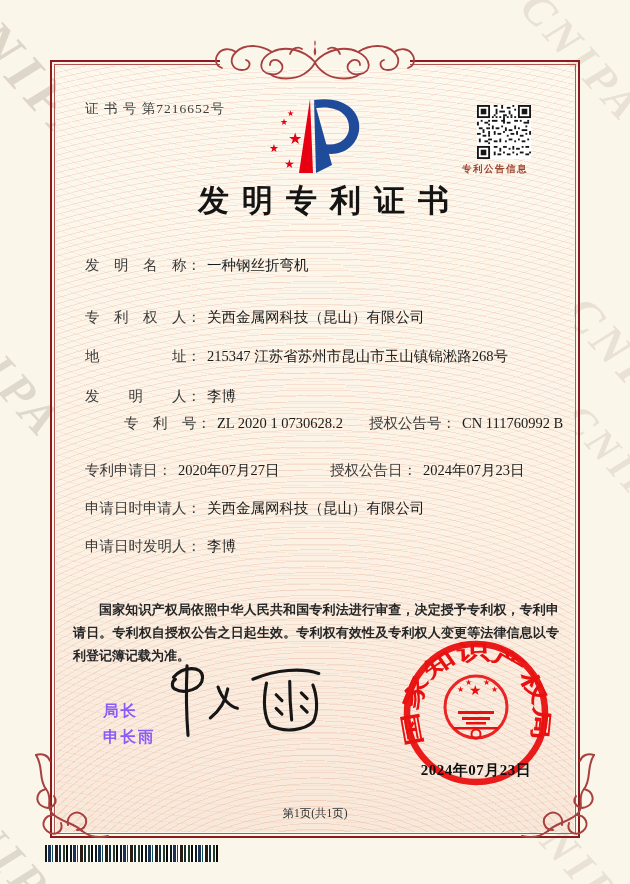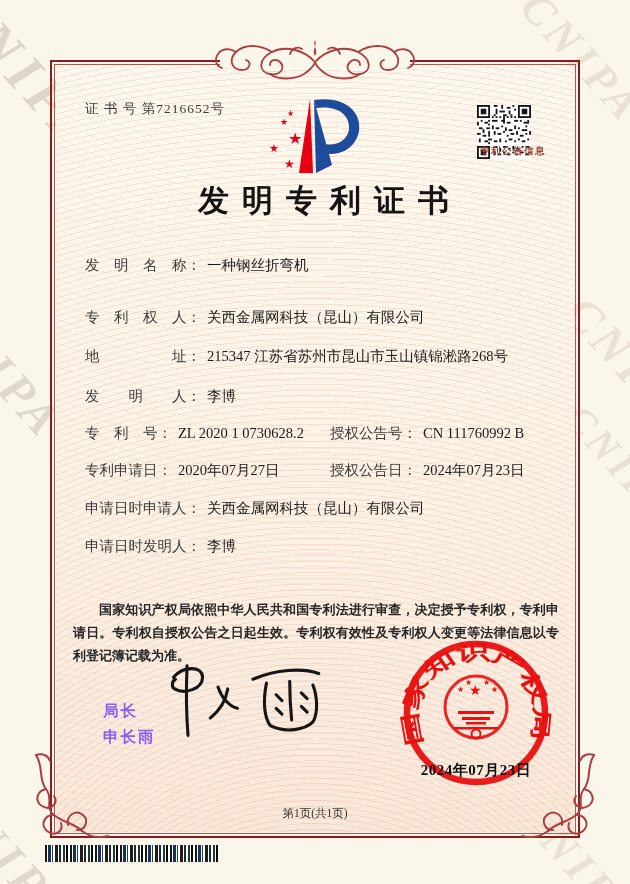--- a/index.html
+++ b/index.html
@@ -13,30 +13,30 @@
   .frame::after{content:"";position:absolute;inset:2px;border:1px solid #b25454;}
   .guilloche{position:absolute;inset:4px;
     background:
       repeating-radial-gradient(140% 90% at 50% 128%, rgba(224,138,106,0.20) 0 1px, rgba(0,0,0,0) 1px 6px),
       repeating-radial-gradient(150% 95% at 50% -45%, rgba(224,138,106,0.10) 0 1px, rgba(0,0,0,0) 1px 8px),
       linear-gradient(180deg,#fdf9ef 0%,#fcf3e6 55%,#f8e8da 100%);}
   .abs{position:absolute;z-index:3;}
   .cert-no{left:85px;top:100px;font-size:13.5px;color:#3d3d3d;letter-spacing:1px;}
   .logo{left:258px;top:93px;width:105px;height:87px;}
   .qr{left:477px;top:105px;width:54px;height:54px;}
-  .qr-caption{left:462px;top:145px;width:84px;text-align:right;font-size:9.5px;
+  .qr-caption{left:462px;top:163px;width:84px;text-align:left;font-size:9.5px;
               color:#9c4632;letter-spacing:1.5px;font-weight:600;}
   .title{left:0;right:0;top:180px;text-align:center;font-size:31px;font-weight:bold;
          color:#141414;letter-spacing:13px;padding-left:30px;}
   .fields{left:85px;top:250px;width:468px;height:315px;font-size:14.5px;}
   .row{position:absolute;white-space:nowrap;}
   .row .lab{color:#3b3b3b;}
   .row .val{color:#1b1b1b;margin-left:6px;}
   .r1{top:6px;}  .r2{top:58px;}  .r3{top:97px;}  .r4{top:137px;}
-  .r5{top:174px;}.r6{top:211px;} .r7{top:249px;} .r8{top:287px;}
+  .r5{top:164px;margin-left:39px;}.r6{top:211px;} .r7{top:249px;} .r8{top:287px;}
   .col2{left:245px;}
   .statement{left:73px;top:598px;width:486px;font-size:13px;line-height:23px;
              color:#262626;text-align:justify;text-indent:2em;font-weight:600;}
   .signoff{left:103px;top:698px;font-size:15.5px;font-weight:600;color:#8b5cf6;
            line-height:26px;letter-spacing:2px;}
   .signature{left:155px;top:656px;width:190px;height:92px;z-index:3;}
   .seal{left:399px;top:636px;width:154px;height:154px;z-index:4;}
   .seal-date{left:399px;top:761px;width:154px;text-align:center;font-size:15px;
              font-weight:bold;color:#101010;z-index:5;letter-spacing:0.5px;}
   .page-num{left:0;right:0;top:806px;text-align:center;font-size:11.5px;color:#333;}

